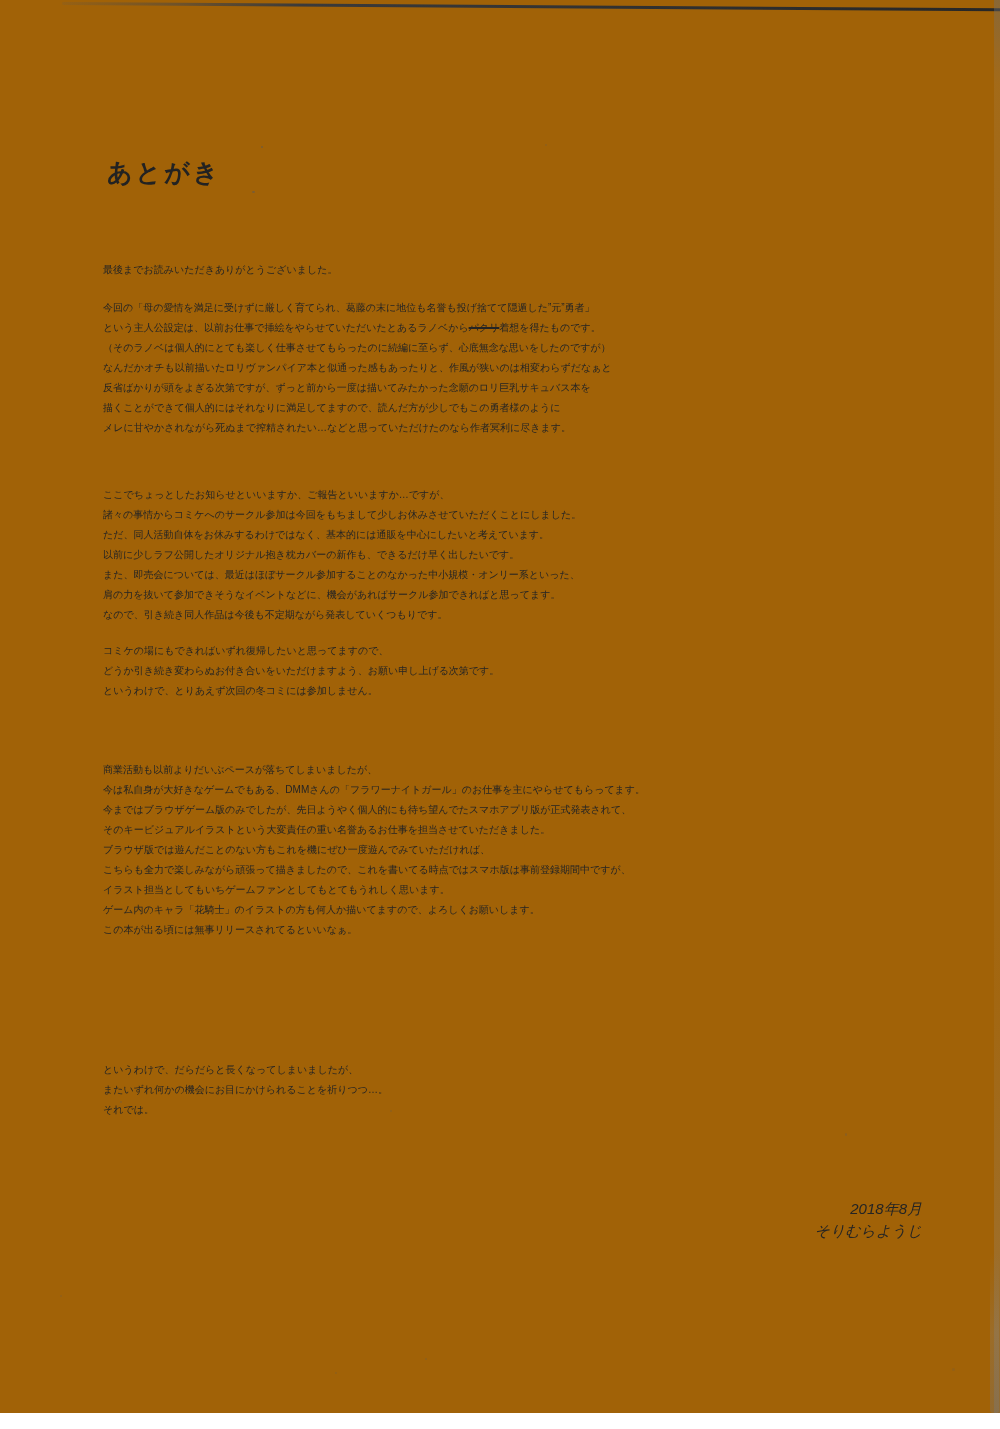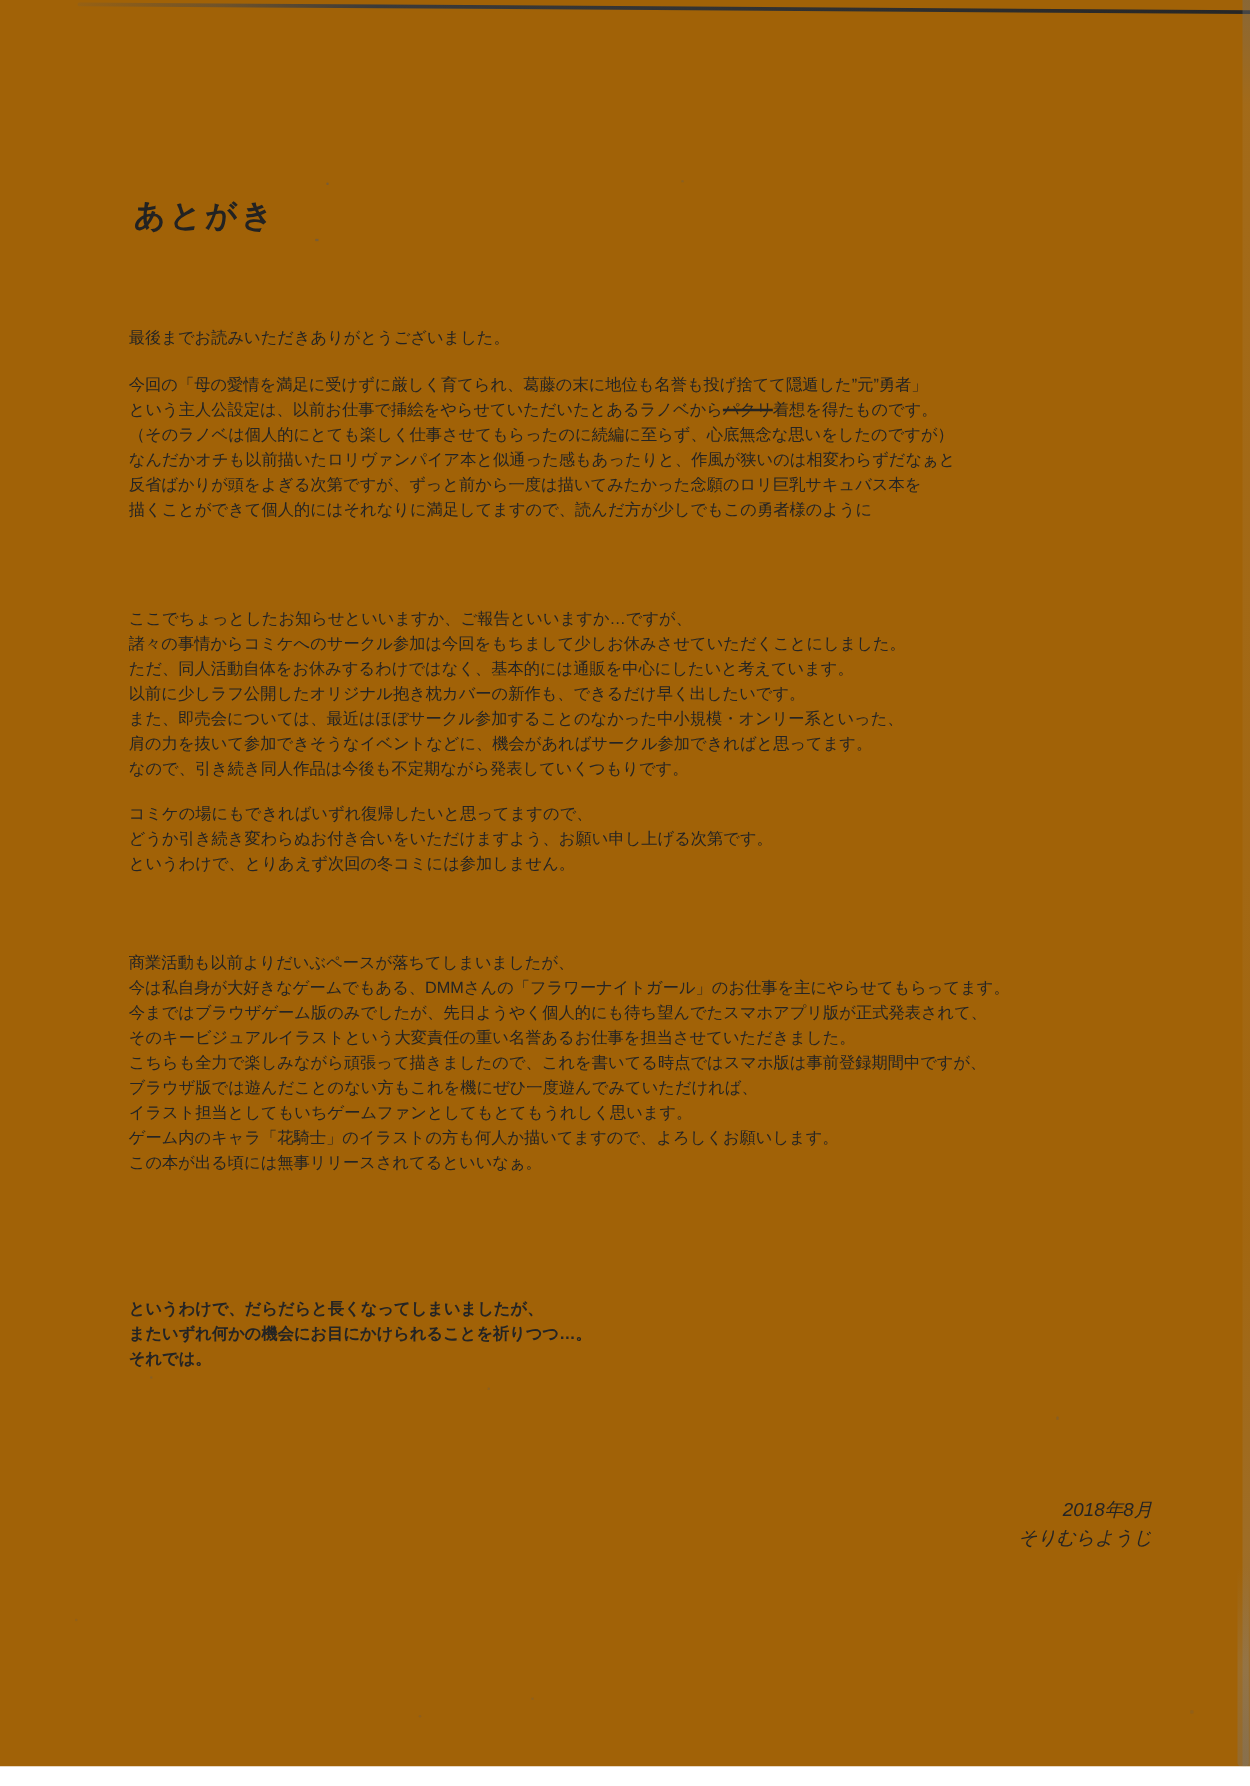--- a/index.html
+++ b/index.html
@@ -88,32 +88,32 @@
     left: 107px;
     top: 156px;
     font-size: 25px;
     font-weight: 600;
     letter-spacing: 3px;
     color: #222222;
   }
   .para {
     position: absolute;
     left: 103px;
-    font-size: 13px;
+    font-size: 10px;
     line-height: 20px;
     color: #242424;
     white-space: nowrap;
     font-weight: 500;
   }
   .p-greeting   { top: 260px; }
   .p-about      { top: 298px; }
   .p-circle     { top: 485px; }
   .p-comiket    { top: 641px; }
   .p-work       { top: 760px; }
-  .p-closing    { top: 1037px; font-weight: bold; }
+  .p-closing    { top: 1060px; }
   .signature {
     position: absolute;
     right: 78px;
     top: 1198px;
     text-align: right;
     font-size: 15px;
     line-height: 22px;
     color: #242424;
     font-weight: 500;
     font-style: italic;
@@ -151,20 +151,21 @@
       <div class="tline">最後までお読みいただきありがとうございました。</div>
     </div>
 
   <div class="para p-about">
       <div class="tline">今回の「母の愛情を満足に受けずに厳しく育てられ、葛藤の末に地位も名誉も投げ捨てて隠遁した”元”勇者」</div>
       <div class="tline"><span>という主人公設定は、以前お仕事で挿絵をやらせていただいたとあるラノベから</span><span class="strike">パクリ</span><span>着想を得たものです。</span></div>
       <div class="tline">（そのラノベは個人的にとても楽しく仕事させてもらったのに続編に至らず、心底無念な思いをしたのですが）</div>
       <div class="tline">なんだかオチも以前描いたロリヴァンパイア本と似通った感もあったりと、作風が狭いのは相変わらずだなぁと</div>
       <div class="tline">反省ばかりが頭をよぎる次第ですが、ずっと前から一度は描いてみたかった念願のロリ巨乳サキュバス本を</div>
       <div class="tline">描くことができて個人的にはそれなりに満足してますので、読んだ方が少しでもこの勇者様のように</div>
+      <div class="tline">メレに甘やかされながら死ぬまで搾精されたい…などと思っていただけたのなら作者冥利に尽きます。</div>
     </div>
 
   <div class="para p-circle">
       <div class="tline">ここでちょっとしたお知らせといいますか、ご報告といいますか…ですが、</div>
       <div class="tline">諸々の事情からコミケへのサークル参加は今回をもちまして少しお休みさせていただくことにしました。</div>
       <div class="tline">ただ、同人活動自体をお休みするわけではなく、基本的には通販を中心にしたいと考えています。</div>
       <div class="tline">以前に少しラフ公開したオリジナル抱き枕カバーの新作も、できるだけ早く出したいです。</div>
       <div class="tline">また、即売会については、最近はほぼサークル参加することのなかった中小規模・オンリー系といった、</div>
       <div class="tline">肩の力を抜いて参加できそうなイベントなどに、機会があればサークル参加できればと思ってます。</div>
       <div class="tline">なので、引き続き同人作品は今後も不定期ながら発表していくつもりです。</div>
@@ -174,22 +175,22 @@
       <div class="tline">コミケの場にもできればいずれ復帰したいと思ってますので、</div>
       <div class="tline">どうか引き続き変わらぬお付き合いをいただけますよう、お願い申し上げる次第です。</div>
       <div class="tline">というわけで、とりあえず次回の冬コミには参加しません。</div>
     </div>
 
   <div class="para p-work">
       <div class="tline">商業活動も以前よりだいぶペースが落ちてしまいましたが、</div>
       <div class="tline">今は私自身が大好きなゲームでもある、DMMさんの「フラワーナイトガール」のお仕事を主にやらせてもらってます。</div>
       <div class="tline">今まではブラウザゲーム版のみでしたが、先日ようやく個人的にも待ち望んでたスマホアプリ版が正式発表されて、</div>
       <div class="tline">そのキービジュアルイラストという大変責任の重い名誉あるお仕事を担当させていただきました。</div>
+      <div class="tline">ブラウザ版では遊んだことのない方もこれを機にぜひ一度遊んでみていただければ、</div>
       <div class="tline">こちらも全力で楽しみながら頑張って描きましたので、これを書いてる時点ではスマホ版は事前登録期間中ですが、</div>
-      <div class="tline">ブラウザ版では遊んだことのない方もこれを機にぜひ一度遊んでみていただければ、</div>
       <div class="tline">イラスト担当としてもいちゲームファンとしてもとてもうれしく思います。</div>
       <div class="tline">ゲーム内のキャラ「花騎士」のイラストの方も何人か描いてますので、よろしくお願いします。</div>
       <div class="tline">この本が出る頃には無事リリースされてるといいなぁ。</div>
     </div>
 
   <div class="para p-closing">
       <div class="tline">というわけで、だらだらと長くなってしまいましたが、</div>
       <div class="tline">またいずれ何かの機会にお目にかけられることを祈りつつ…。</div>
       <div class="tline">それでは。</div>
     </div>

